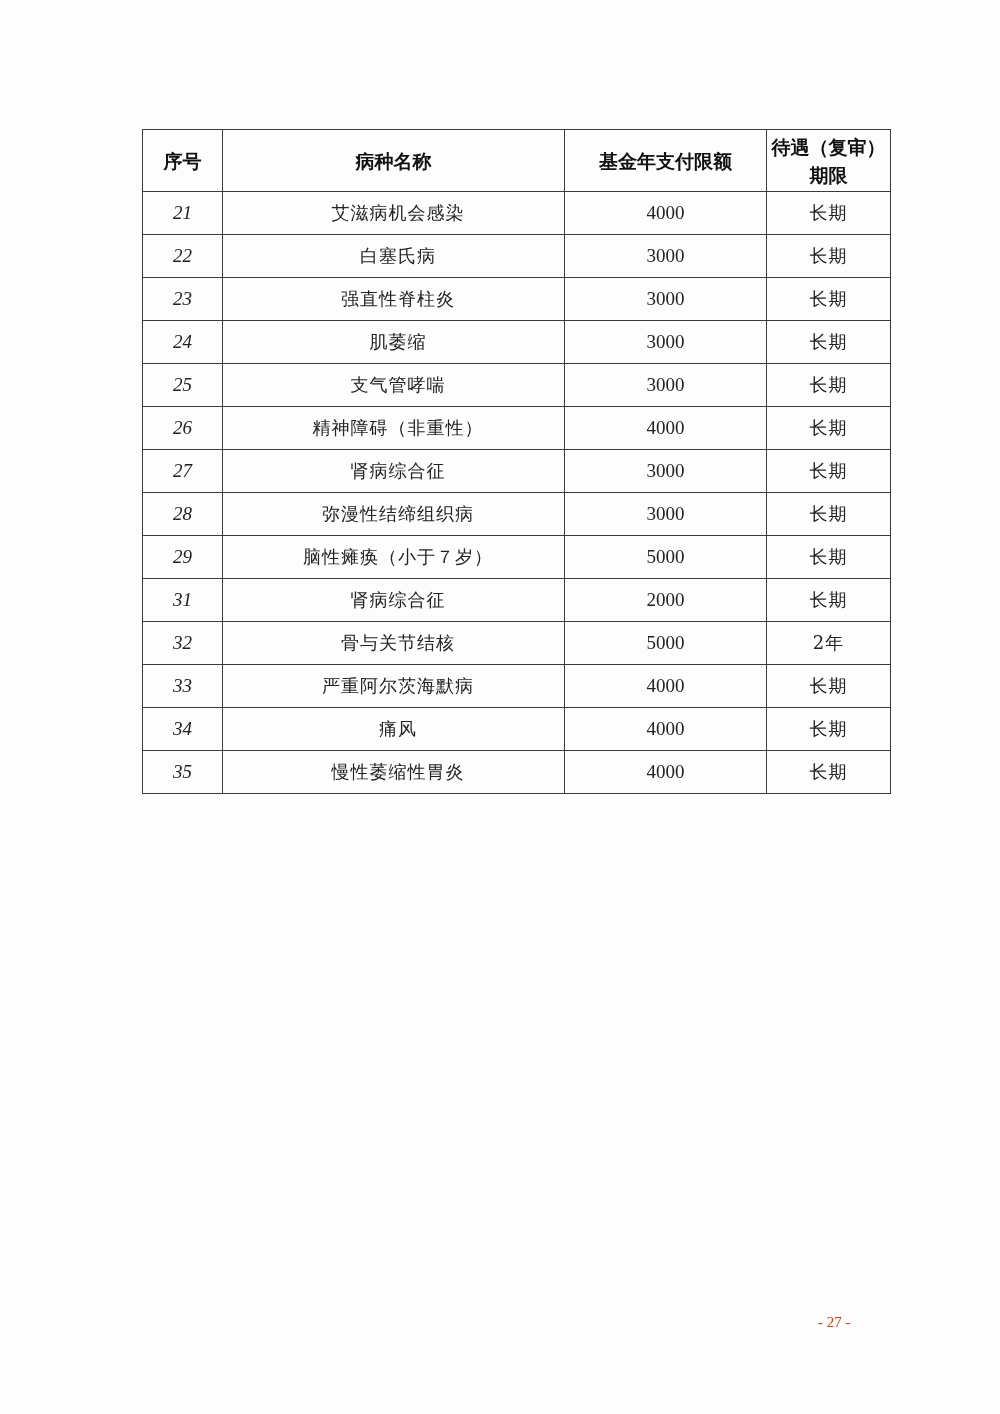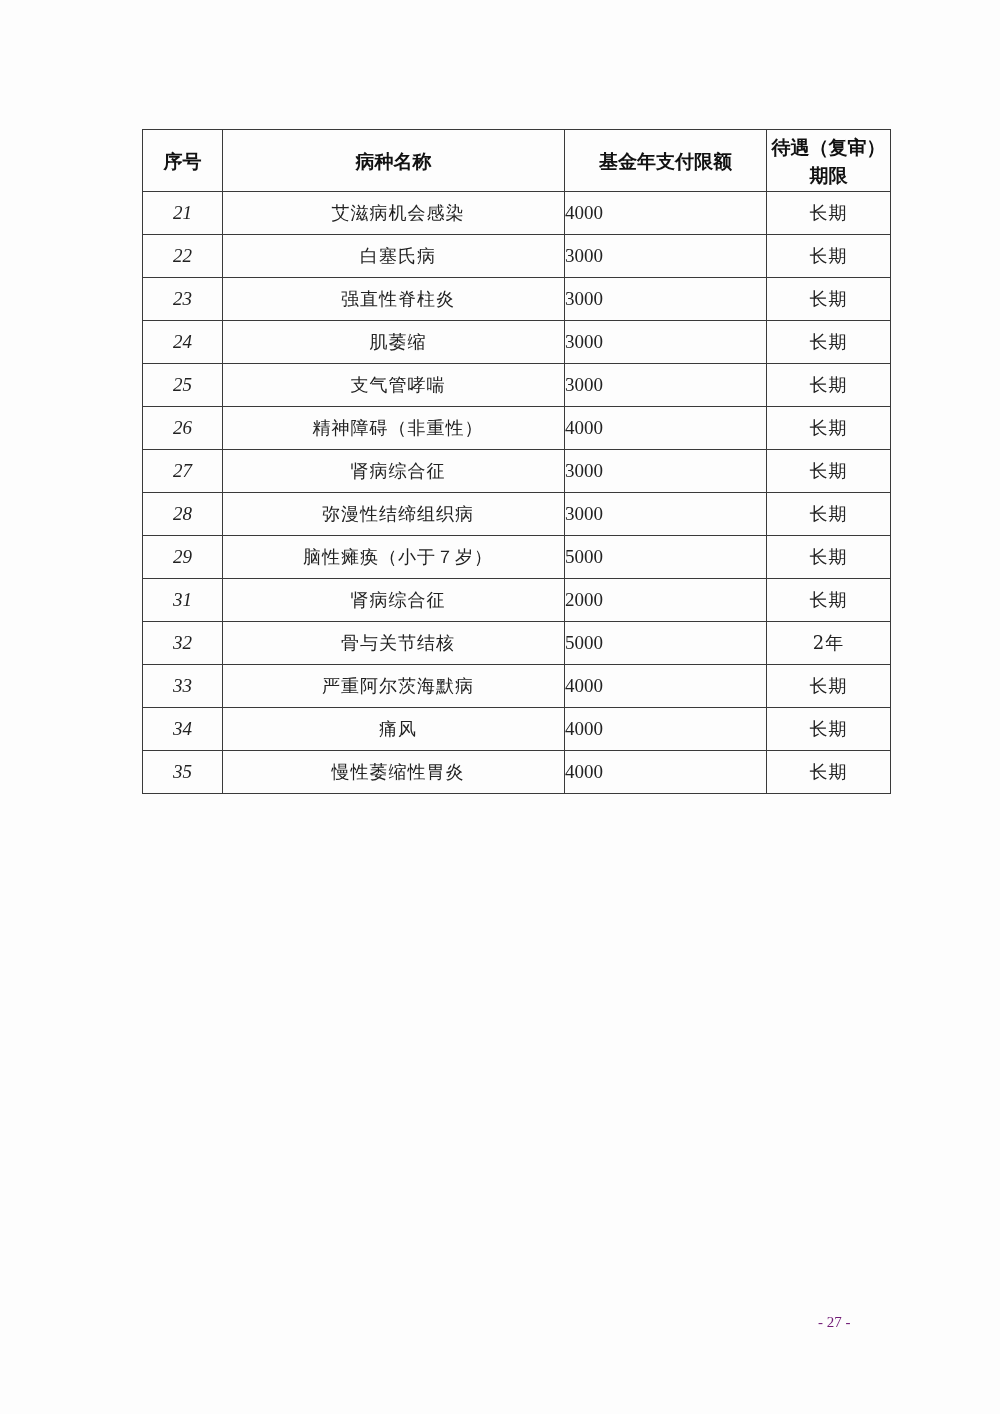--- a/index.html
+++ b/index.html
@@ -58,34 +58,35 @@
       font-family: "Liberation Serif", "DejaVu Serif", serif;
       font-size: 19px;
       font-style: italic;
     }
     .disease-table td.name {
       text-align: center;
       padding-left: 9px;
       letter-spacing: 1px;
     }
     .disease-table td.limit {
+      text-align: center;
       font-family: "Liberation Serif", "DejaVu Serif", serif;
       font-size: 19px;
     }
     .disease-table td.period {
       text-align: center;
       letter-spacing: 1px;
     }
     .page-number {
       position: absolute;
       left: 818px;
       top: 1314px;
       font-family: "Liberation Serif", "DejaVu Serif", serif;
       font-size: 15px;
-      color: #701a75;
+      color: #c2410c;
     }
   </style>
 </head>
 <body>
 
 <div class="page">
   <table class="disease-table">
     <colgroup>
       <col class="c-no">
       <col class="c-name">

